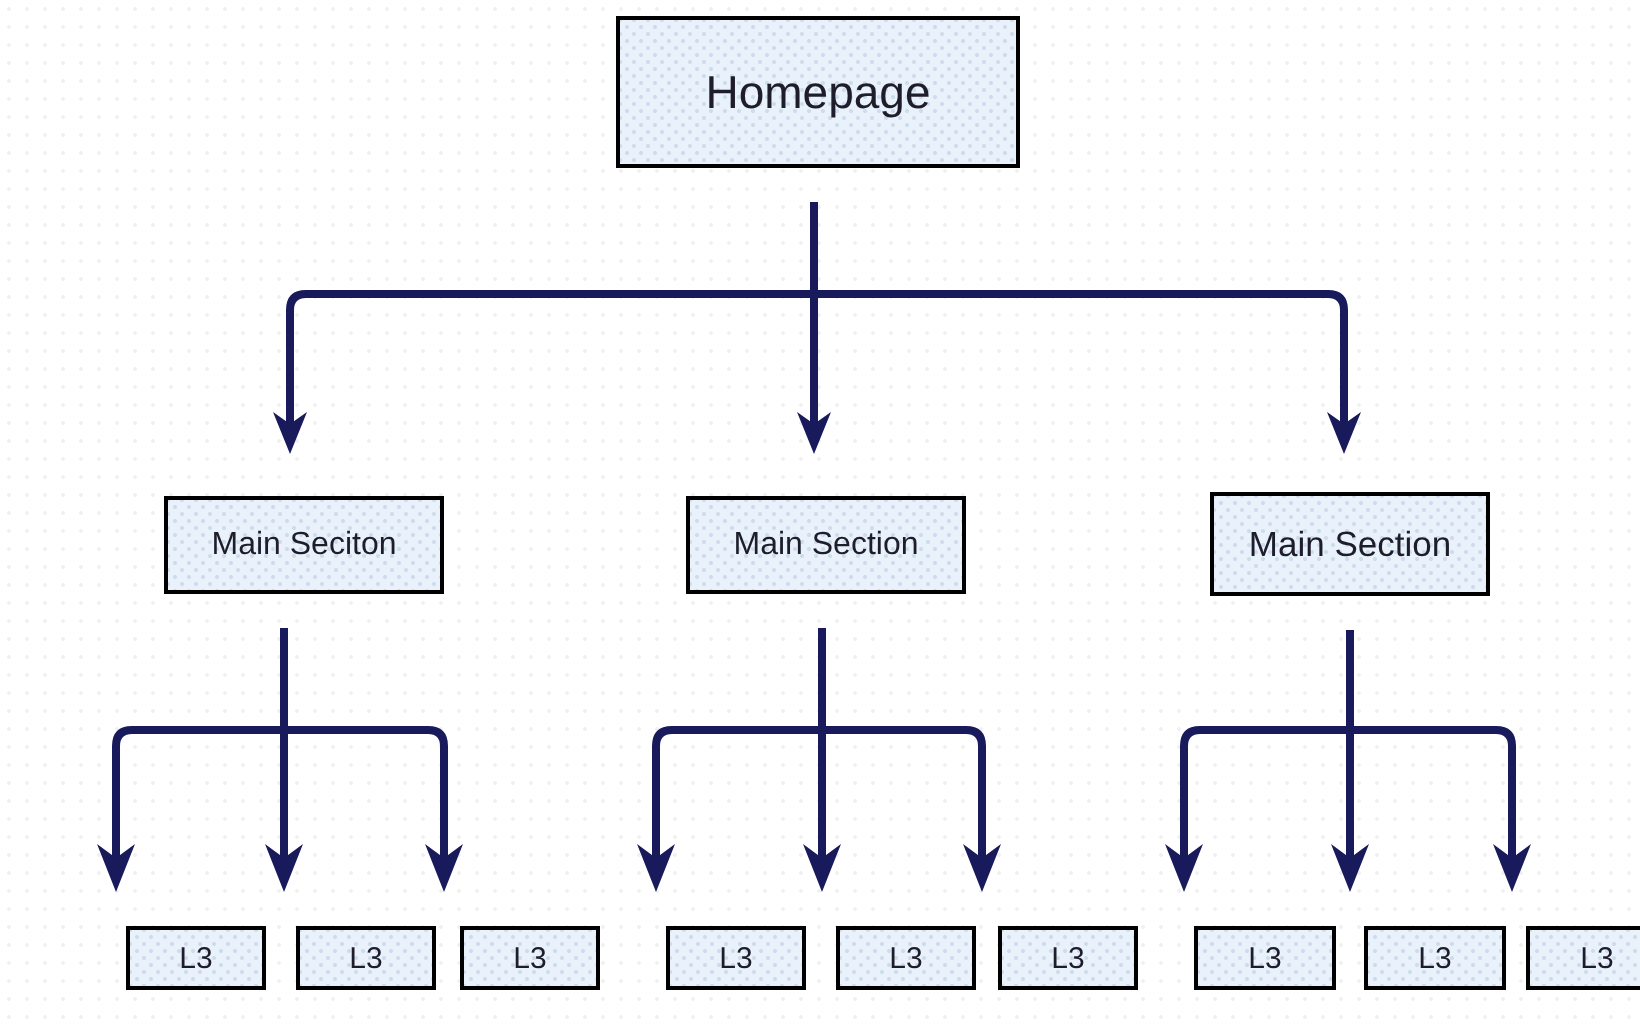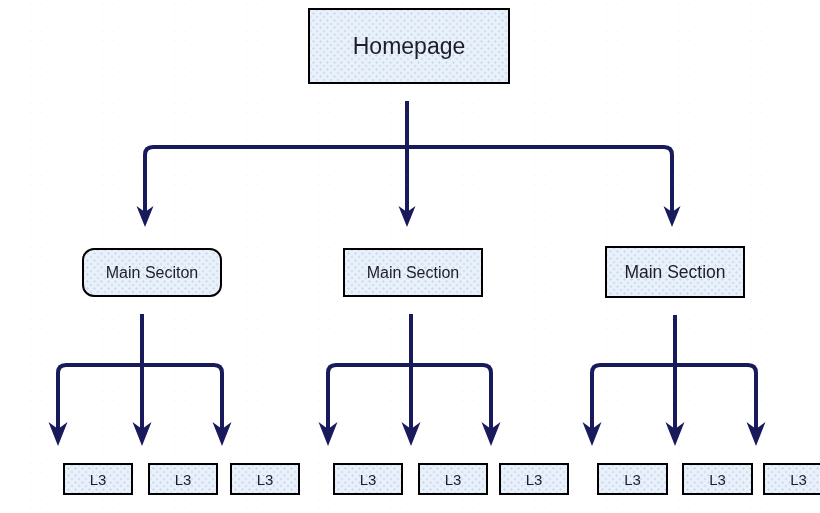--- a/index.html
+++ b/index.html
@@ -102,21 +102,21 @@
       <polygon points="592,446 582.5,422 592,429 601.5,422"></polygon>
       <polygon points="675,446 665.5,422 675,429 684.5,422"></polygon>
       <polygon points="756,446 746.5,422 756,429 765.5,422"></polygon>
     </g>
   </svg>
 
   <div class="node node-home" style="left:308px; top:8px; width:202px; height:76px;">
     <span>Homepage</span>
   </div>
 
-  <div class="node node-main" style="left:82px; top:248px; width:140px; height:49px;border-radius:12px;">
+  <div class="node node-main" style="left:82px; top:248px; width:140px; height:49px;">
     <span>Main Seciton</span>
   </div>
   <div class="node node-main" style="left:343px; top:248px; width:140px; height:49px;">
     <span>Main Section</span>
   </div>
   <div class="node node-main node-main3" style="left:605px; top:246px; width:140px; height:52px;">
     <span>Main Section</span>
   </div>
 
   <div class="node node-l3" style="left:23px; top:463px; width:70px; height:32px;">

